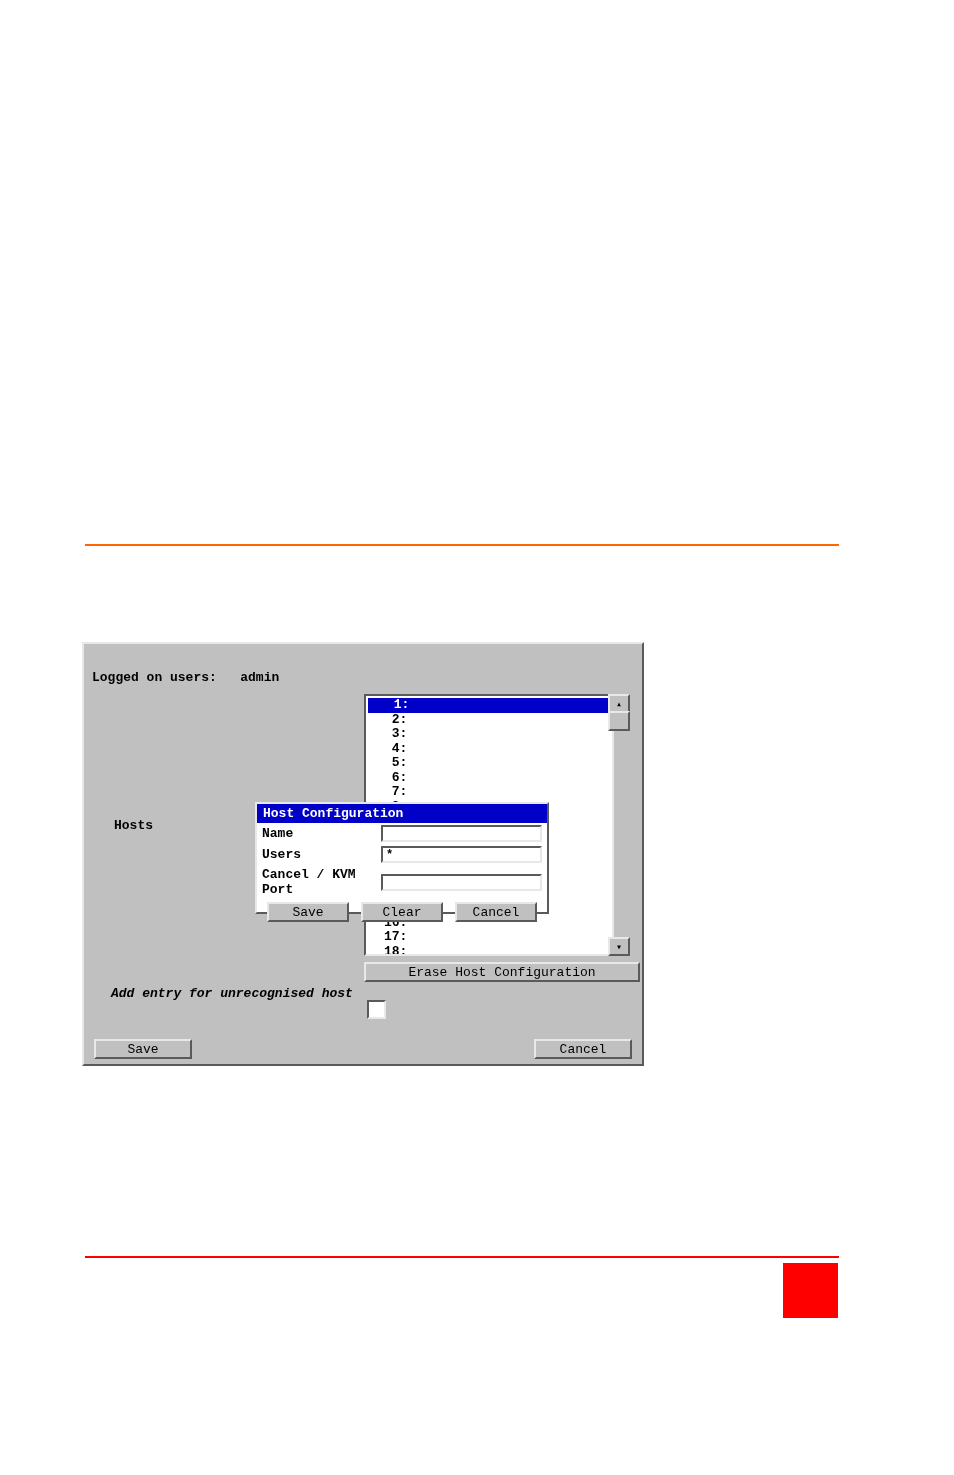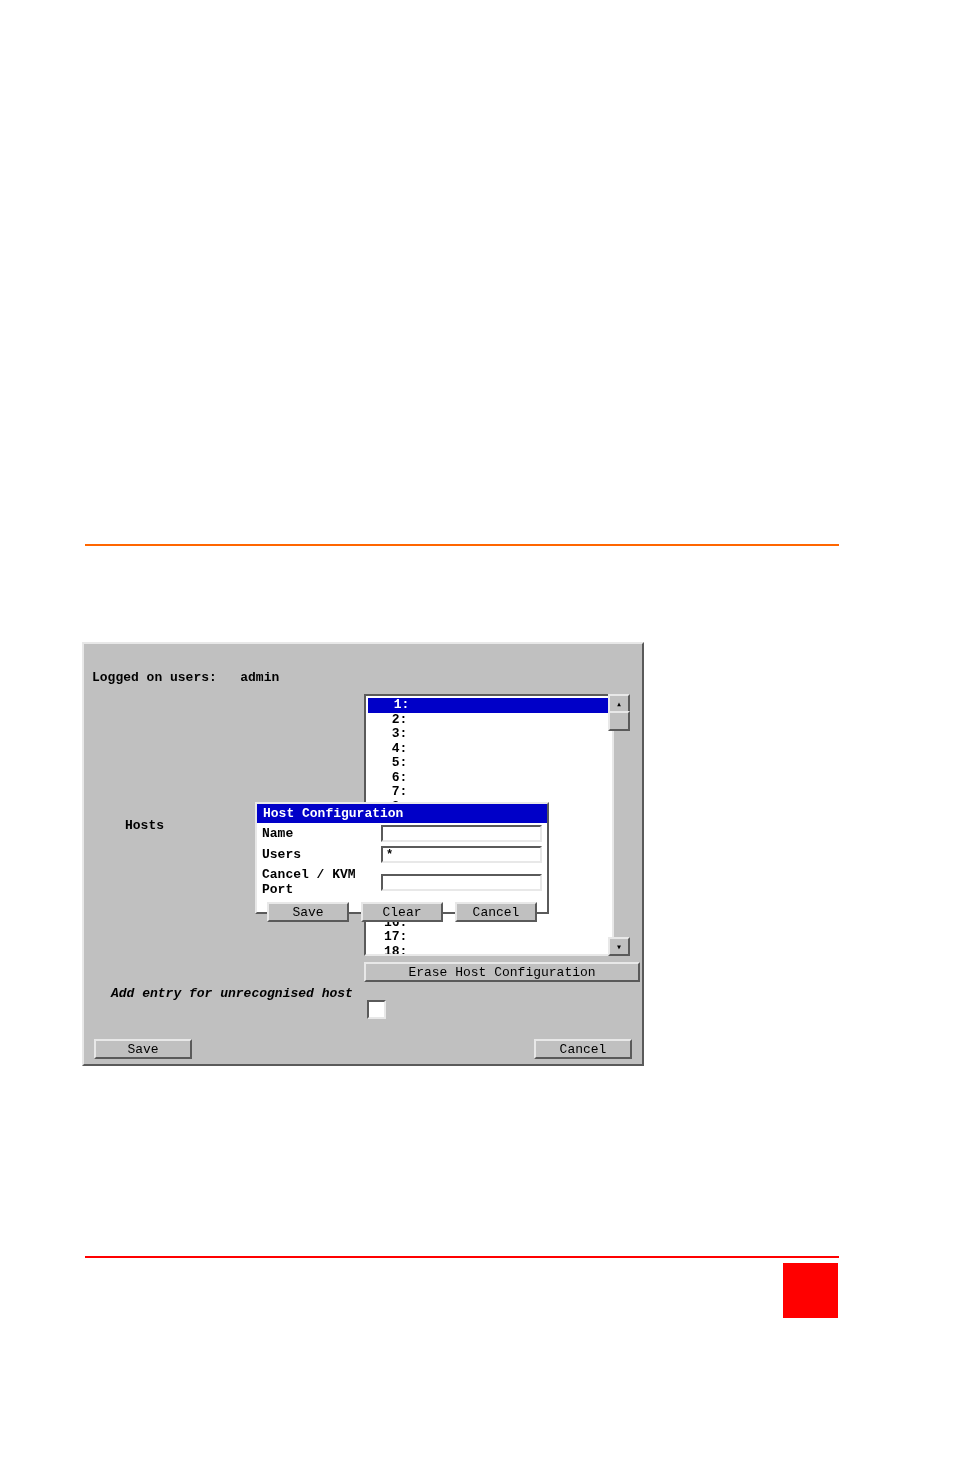--- a/index.html
+++ b/index.html
@@ -52,21 +52,20 @@
   }
   .status-line {
     position: absolute;
     left: 8px;
     top: 26px;
   }
   .hosts-label {
     position: absolute;
     left: 30px;
     top: 174px;
-    margin-left: 11px;
   }
   .host-list {
     position: absolute;
     left: 280px;
     top: 50px;
     width: 246px;
     height: 258px;
     background: #ffffff;
     border-top: 2px solid #5a5a5a;
     border-left: 2px solid #5a5a5a;

